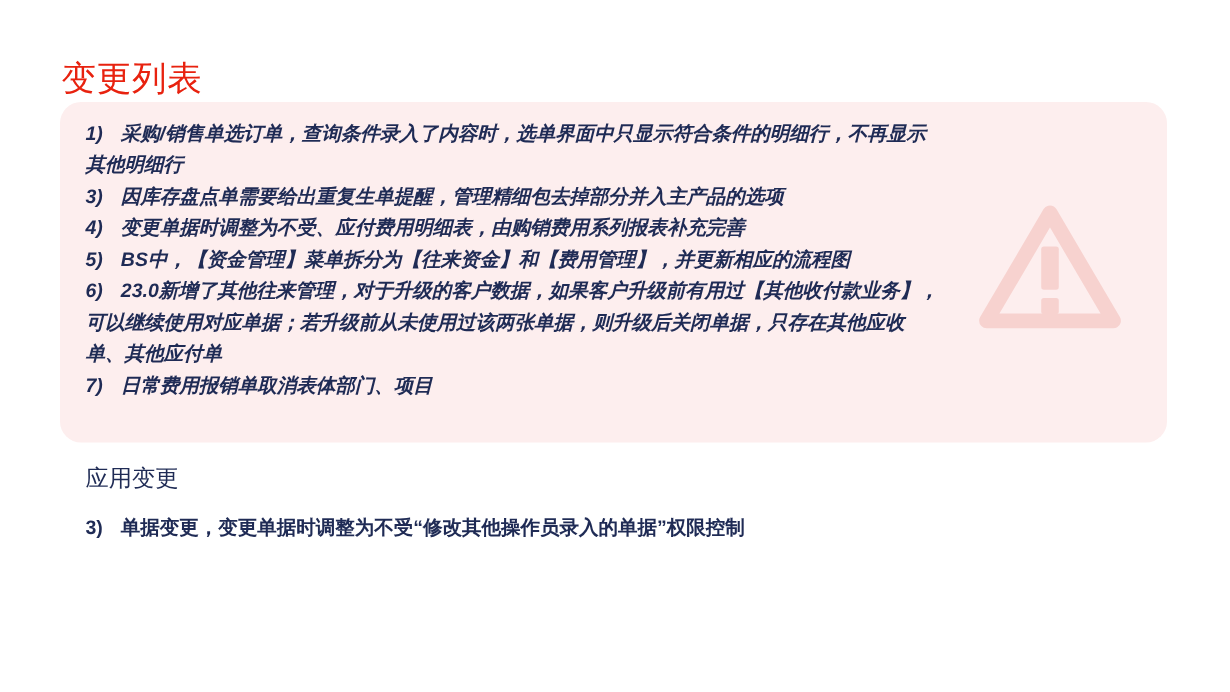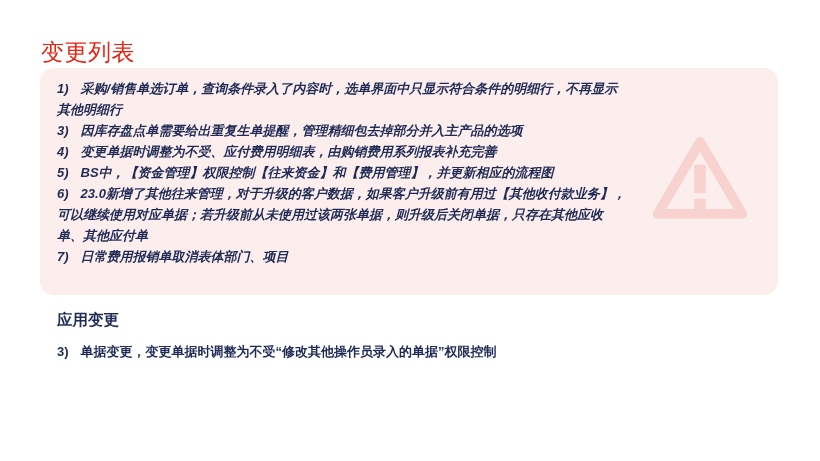--- a/index.html
+++ b/index.html
@@ -45,21 +45,21 @@
   .change-item{
     position:relative;z-index:1;
     font-size:13px;font-weight:700;line-height:21px;
   }
   .change-item .num{margin-right:12px;}
 
   .app-section{
     position:absolute;left:57px;top:311px;width:721px;
   }
   .app-section h2{
-    margin:0 0 13px 0;font-size:15.5px;line-height:17px;font-weight:700;
+    margin:0 0 13px 0;font-size:15.5px;line-height:17px;font-weight:400;
     color:var(--text-navy);
   }
   .app-item{
     font-size:13px;font-weight:700;line-height:21.5px;
   }
   .app-item .num{margin-right:12px;}
 </style>
 </head>
 <body>
 
@@ -71,21 +71,21 @@
   <div class="change-panel">
     <svg class="watermark" viewBox="0 0 120 104" aria-hidden="true">
       <path d="M60 13 L107 93 L13 93 Z" fill="none" stroke="var(--watermark-pink)" stroke-width="11" stroke-linejoin="round"></path>
       <rect x="53.5" y="38" width="13" height="32" rx="2" fill="var(--watermark-pink)"></rect>
       <rect x="53.5" y="76" width="13" height="12" rx="2" fill="var(--watermark-pink)"></rect>
     </svg>
 
     <div class="change-item"><span class="num">1)</span><span>采购/销售单选订单，查询条件录入了内容时，选单界面中只显示符合条件的明细行，不再显示其他明细行</span></div>
     <div class="change-item"><span class="num">3)</span><span>因库存盘点单需要给出重复生单提醒，管理精细包去掉部分并入主产品的选项</span></div>
     <div class="change-item"><span class="num">4)</span><span>变更单据时调整为不受、应付费用明细表，由购销费用系列报表补充完善</span></div>
-    <div class="change-item"><span class="num">5)</span><span>BS中，【资金管理】权限控制【往来资金】和【费用管理】，并更新相应的流程图</span></div>
+    <div class="change-item"><span class="num">5)</span><span>BS中，【资金管理】菜单拆分为【往来资金】和【费用管理】，并更新相应的流程图</span></div>
     <div class="change-item"><span class="num">6)</span><span>23.0新增了其他往来管理，对于升级的客户数据，如果客户升级前有用过【其他收付款业务】，可以继续使用对应单据；若升级前从未使用过该两张单据，则升级后关闭单据，只存在其他应收单、其他应付单</span></div>
     <div class="change-item"><span class="num">7)</span><span>日常费用报销单取消表体部门、项目</span></div>
   </div>
 
   <div class="app-section">
     <h2>应用变更</h2>
     <div class="app-item"><span class="num">3)</span><span>单据变更，变更单据时调整为不受“修改其他操作员录入的单据”权限控制</span></div>
   </div>
 
 </div>

